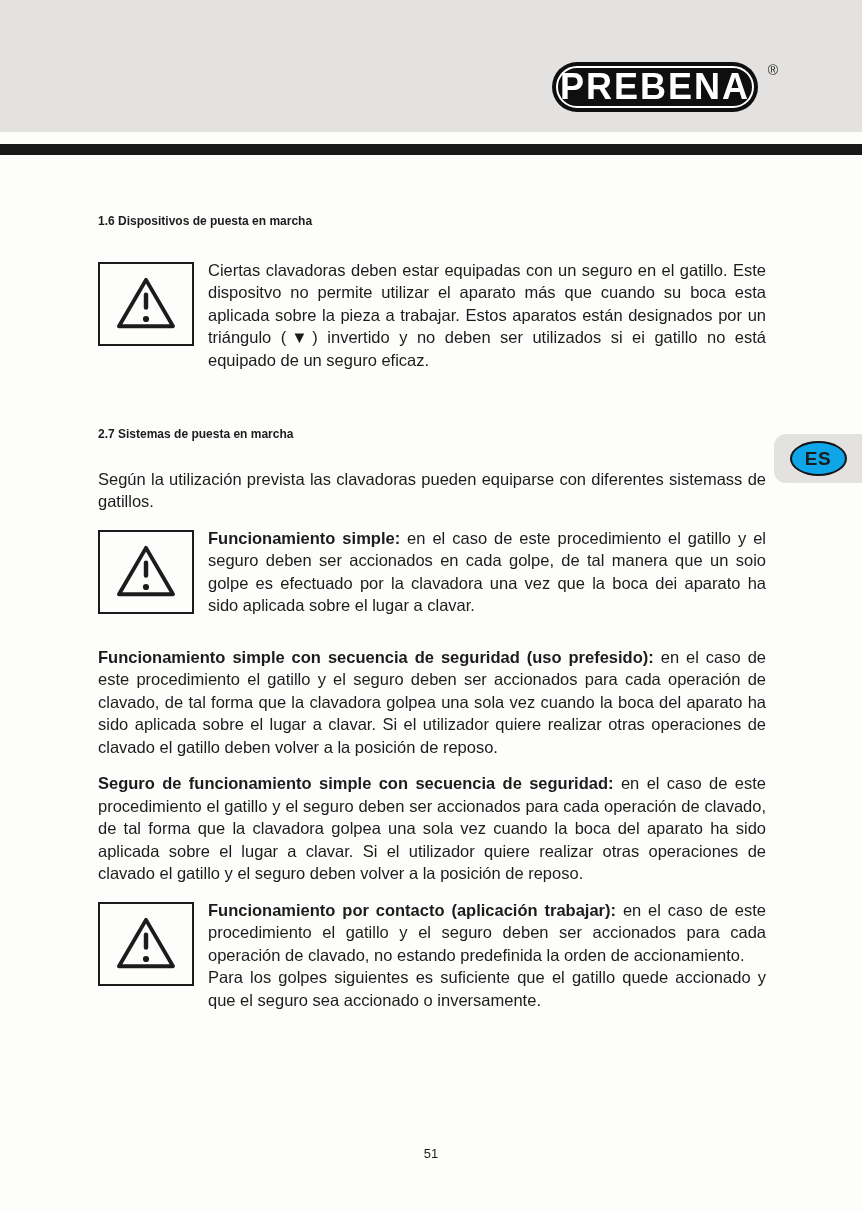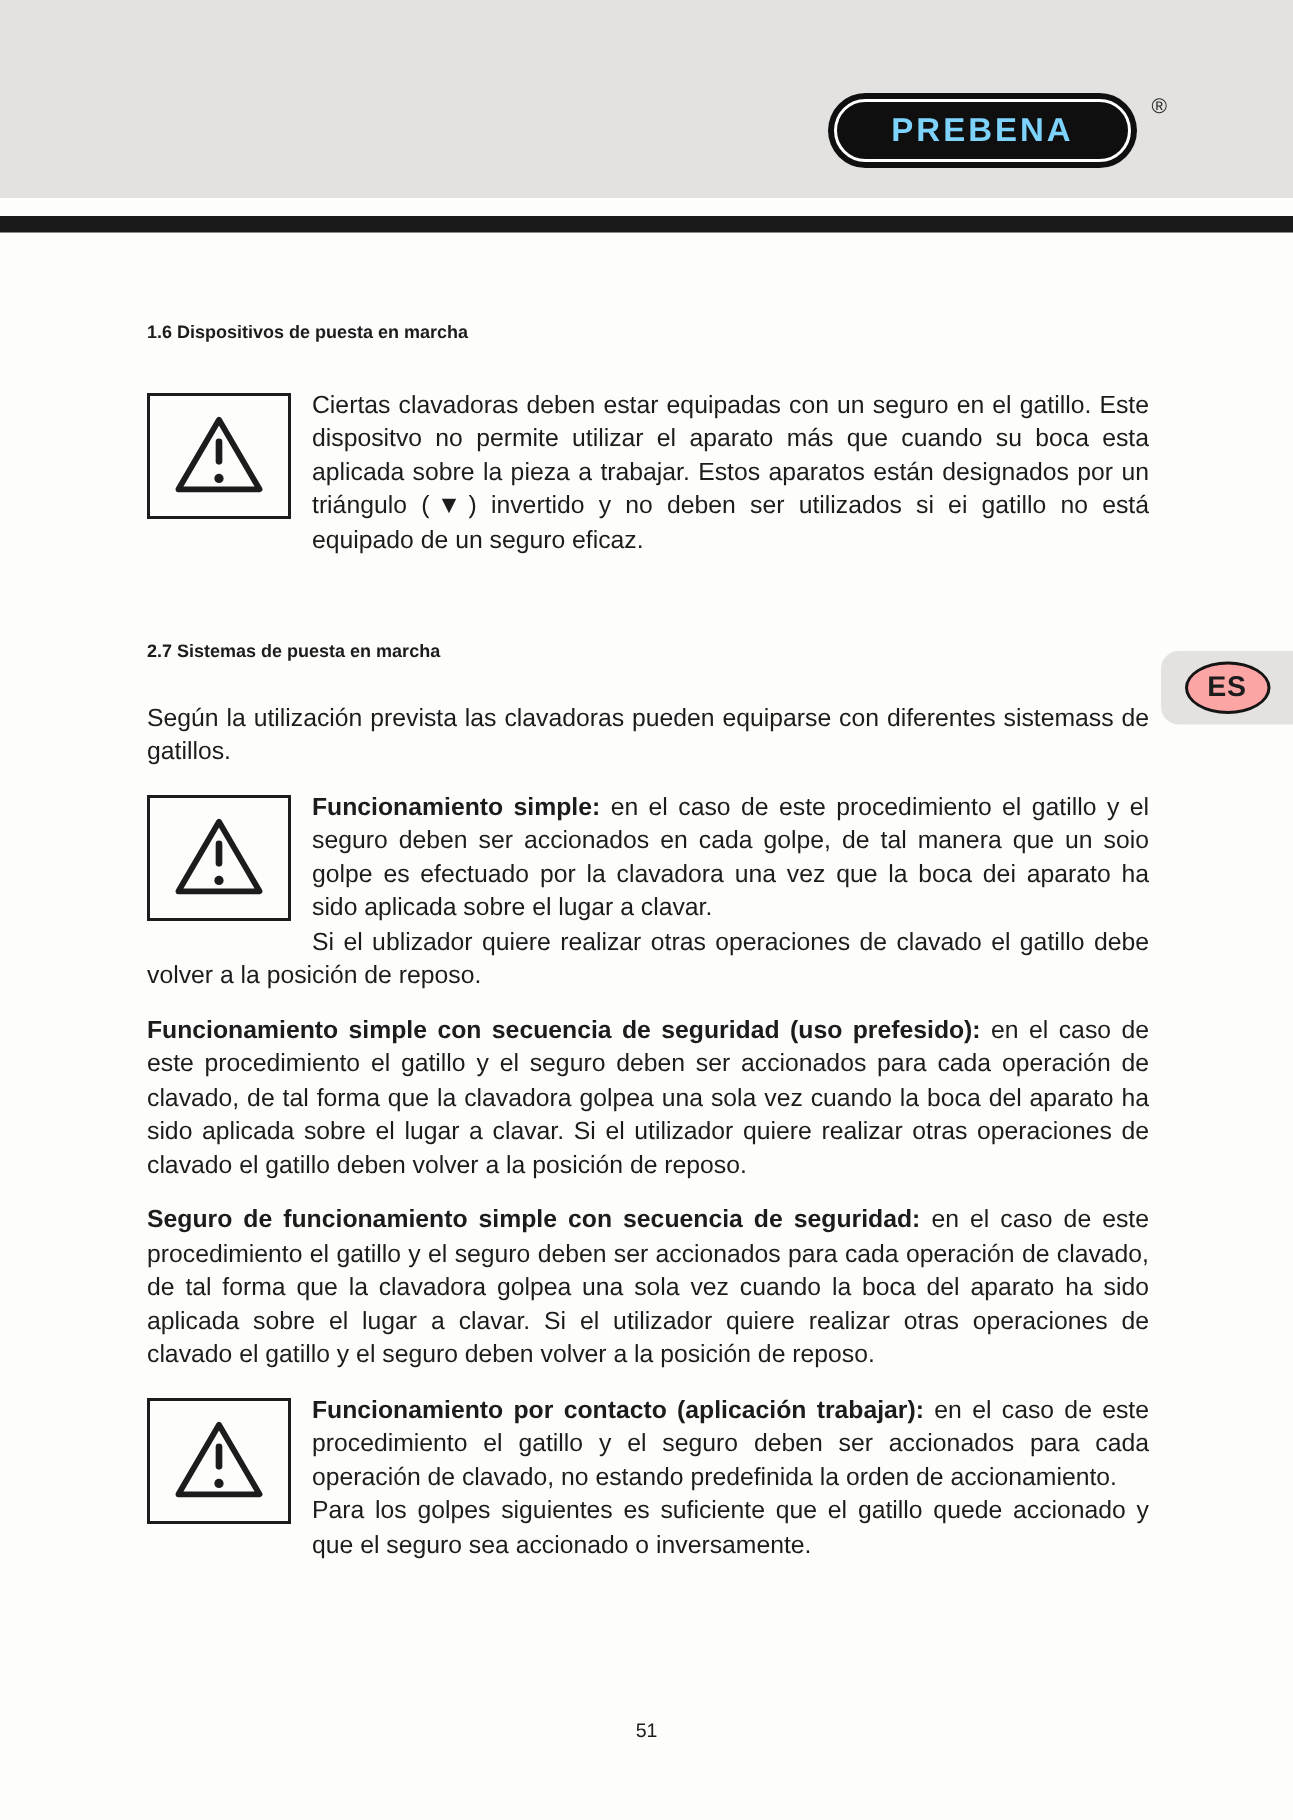--- a/index.html
+++ b/index.html
@@ -22,35 +22,35 @@
   .logo {
     position:absolute; top:62px; right:104px; width:206px; height:50px;
     background:#0f0f0f; border-radius:26px;
     display:flex; align-items:center; justify-content:center;
   }
   .logo::before {
     content:""; position:absolute; inset:4px;
     border:2.5px solid #ffffff; border-radius:21px;
   }
   .logo-text {
-    color:#7dd3fc; font-weight:bold; font-size:22px; letter-spacing:2px;
+    color:#ffffff; font-weight:bold; font-size:36px; letter-spacing:2px;
   }
   .reg-mark {
     position:absolute; top:62px; right:84px; font-size:14px; color:#2a2a2a;
   }
 
   
   .es-badge {
     position:absolute; top:434px; right:0; width:88px; height:49px;
     background:#e3e2e0; border-radius:12px 0 0 12px;
     display:flex; align-items:center; justify-content:center;
   }
   .es-oval {
     width:57px; height:35px; border:2.5px solid #141414; border-radius:50%;
-    background:#fca5a5; display:flex; align-items:center; justify-content:center;
+    background:#0ea5e9; display:flex; align-items:center; justify-content:center;
     font-weight:bold; font-size:19px; letter-spacing:0.5px;
   }
 
   
   .content {
     position:absolute; left:98px; top:210px; width:668px;
     font-size:16.5px; line-height:22.5px; text-align:justify;
   }
   .sec-title { font-size:12px; font-weight:bold; text-align:left; }
   .title-16 { margin:0 0 26px 0; }
@@ -109,21 +109,20 @@
 
   <div class="block">
     <div class="warn-box">
       <svg viewBox="0 0 64 58" width="62" height="56" aria-hidden="true">
         <path d="M32 4 L60 52 L4 52 Z" fill="none" stroke="#1c1c1c" stroke-width="4" stroke-linejoin="round"></path>
         <rect x="29.7" y="17" width="4.6" height="18" rx="2.3" fill="#1c1c1c"></rect>
         <circle cx="32" cy="44.5" r="3.2" fill="#1c1c1c"></circle>
       </svg>
     </div>
     <p><b>Funcionamiento simple:</b><span> en el caso de este procedimiento el gatillo y el seguro deben ser accionados en cada golpe, de tal manera que un soio golpe es efectuado por la clavadora una vez que la boca dei aparato ha sido aplicada sobre el lugar a clavar.</span></p>
-    <p>Si el ublizador quiere realizar otras operaciones de clavado el gatillo debe volver a la posición de reposo.</p>
   </div>
 
   <p class="para"><b>Funcionamiento simple con secuencia de seguridad (uso prefesido):</b><span> en el caso de este procedimiento el gatillo y el seguro deben ser accionados para cada operación de clavado, de tal forma que la clavadora golpea una sola vez cuando la boca del aparato ha sido aplicada sobre el lugar a clavar. Si el utilizador quiere realizar otras operaciones de clavado el gatillo deben volver a la posición de reposo.</span></p>
 
   <p class="para"><b>Seguro de funcionamiento simple con secuencia de seguridad:</b><span> en el caso de este procedimiento el gatillo y el seguro deben ser accionados para cada operación de clavado, de tal forma que la clavadora golpea una sola vez cuando la boca del aparato ha sido aplicada sobre el lugar a clavar. Si el utilizador quiere realizar otras operaciones de clavado el gatillo y el seguro deben volver a la posición de reposo.</span></p>
 
   <div class="block para">
     <div class="warn-box">
       <svg viewBox="0 0 64 58" width="62" height="56" aria-hidden="true">
         <path d="M32 4 L60 52 L4 52 Z" fill="none" stroke="#1c1c1c" stroke-width="4" stroke-linejoin="round"></path>

